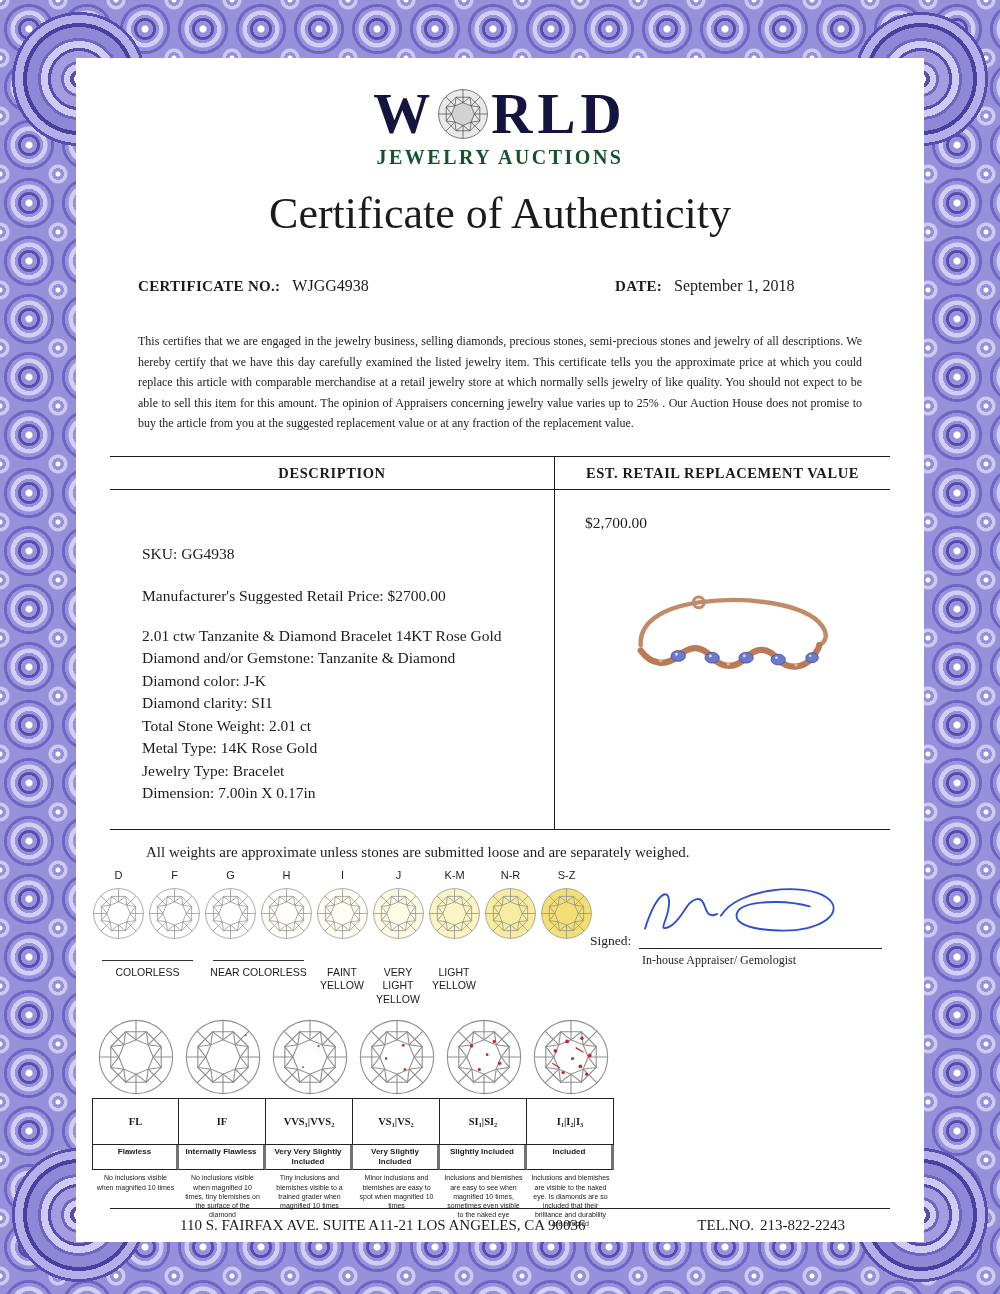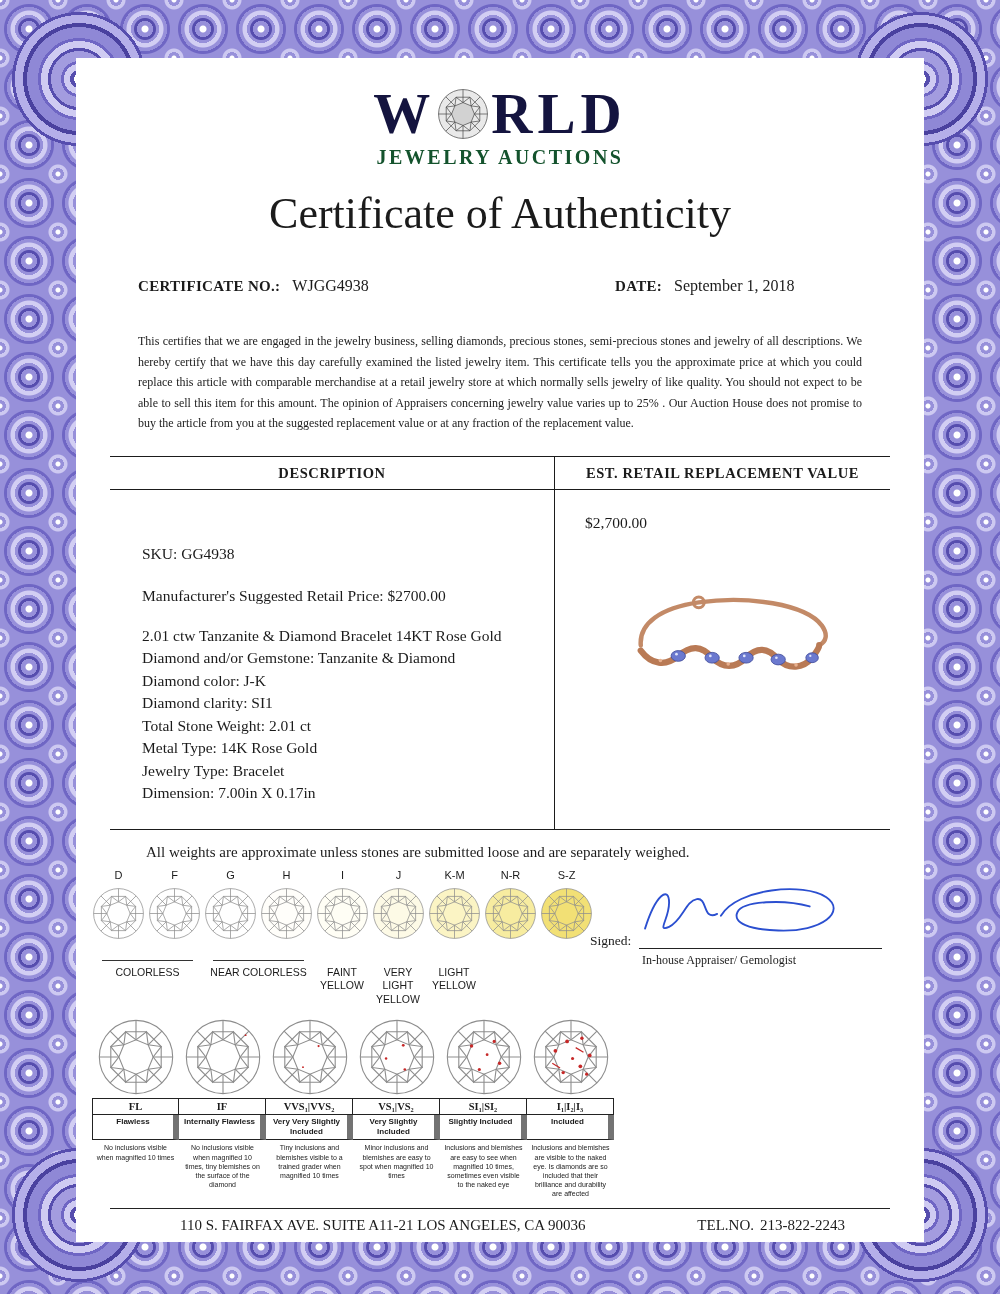--- a/index.html
+++ b/index.html
@@ -68,23 +68,23 @@
   .dstone{width:53px;height:53px;display:block;color:#8d8d8d;}
   .group-row{display:flex;margin-left:-18px;margin-top:20px;}
   .group{text-align:center;font-family:"Liberation Sans",sans-serif;font-size:10.5px;line-height:1.3;}
   .gw2{width:111px;} .gw1{width:56px;}
   .bracket{display:block;height:1px;background:#333;margin:0 10px 5px 10px;}
   .no-line .bracket{background:transparent;}
 
   .clarity-chart{display:grid;grid-template-columns:repeat(6,87px);margin-left:-18px;margin-top:10px;}
   .cl-stone{display:flex;justify-content:center;padding:2px 3px;}
   .cstone{width:78px;height:78px;color:#8d8d8d;}
-  .cl-code{border-top:1px solid #222;border-bottom:1px solid #222;border-right:1px solid #222;text-align:center;font-weight:bold;font-size:10.5px;padding:2px 0;}
+  .cl-code{border-top:1px solid #222;border-bottom:1px solid #222;border-right:1px solid #222;text-align:center;font-weight:bold;font-size:10.5px;padding:17px 0;}
   .cl-code.cfirst{border-left:1px solid #222;}
-  .cl-name{border-bottom:1px solid #222;border-right:6px solid #737373;text-align:center;font-weight:bold;font-family:"Liberation Sans",sans-serif;font-size:8px;line-height:1.25;padding:2px 1px;}
+  .cl-name{border-bottom:1px solid #222;border-right:3px solid #737373;text-align:center;font-weight:bold;font-family:"Liberation Sans",sans-serif;font-size:8px;line-height:1.25;padding:2px 1px;}
   .cl-name.cfirst{border-left:1px solid #222;}
   .cl-desc{font-family:"Liberation Sans",sans-serif;font-size:7px;line-height:1.3;text-align:center;padding:3px 4px;}
 
   .signature-block{position:absolute;right:8px;top:6px;width:292px;}
   .sig-art{display:block;margin:0 0 -16px 34px;}
   .sig-row{display:flex;align-items:flex-end;gap:8px;}
   .sig-label{font-size:13.5px;}
   .sig-line{flex:1;border-bottom:1.3px solid #222;height:1px;}
   .sig-title{margin-left:52px;margin-top:4px;font-size:12px;}
 

